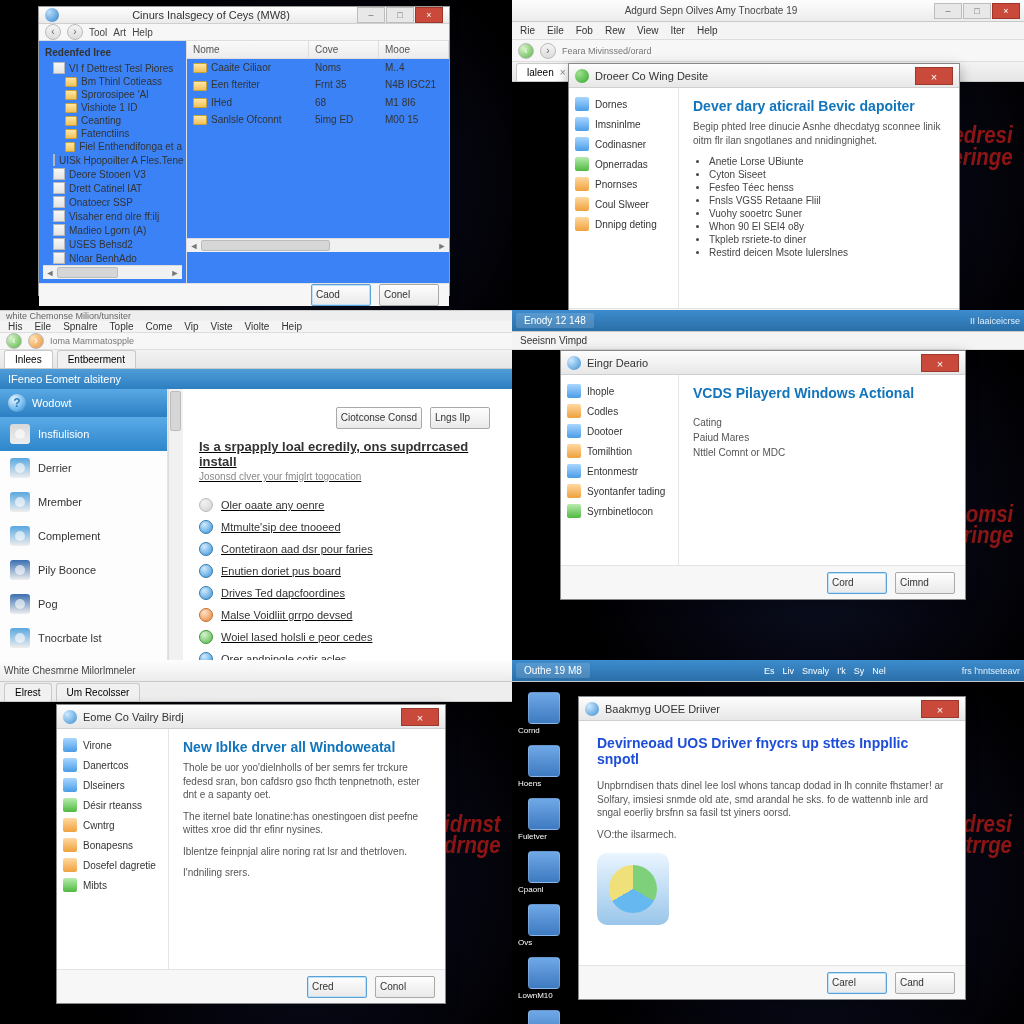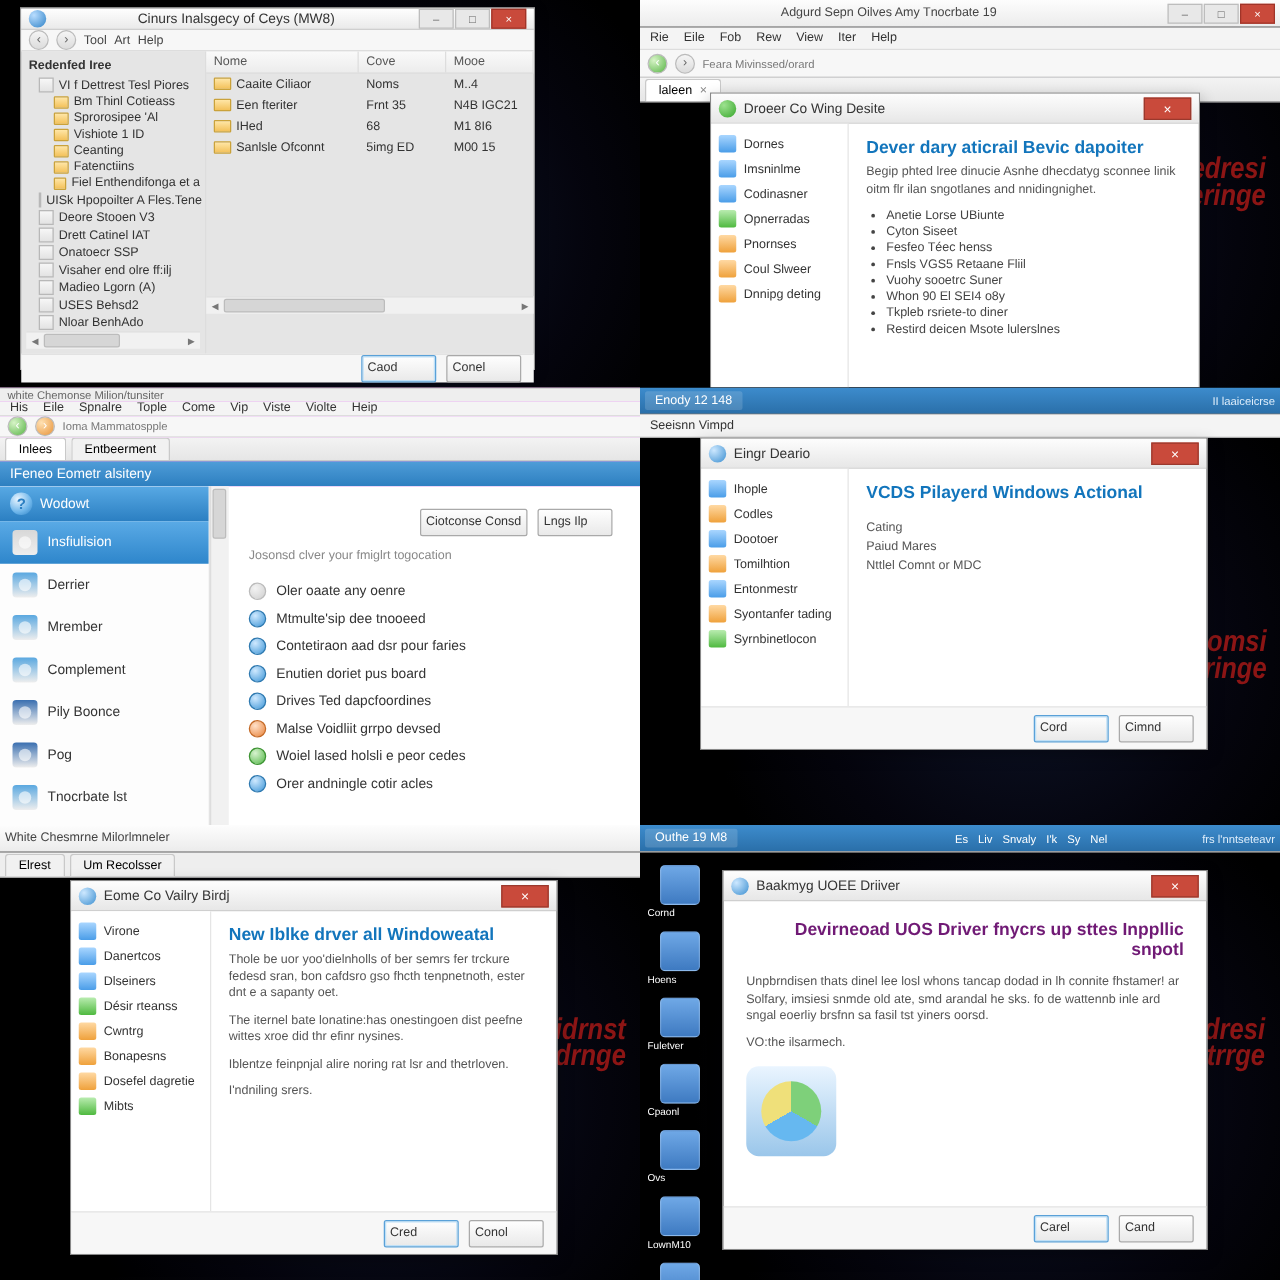--- a/index.html
+++ b/index.html
@@ -32,21 +32,21 @@
   .ic-orange{ background:linear-gradient(#ffd9a3,#efa13b); }
   .content { flex:1; padding:10px 14px; font-size:11px; color:#333; }
   .content h3 { color:#1275bc; font-size:14px; font-weight:600; margin-bottom:6px; }
   .content p { font-size:10px; color:#555; margin-bottom:8px; line-height:1.35; }
   .content ul { list-style:disc; margin-left:16px; }
   .content li { font-size:10px; color:#444; padding:1px 0; }
   .dlg-footer { height:34px; border-top:1px solid #e3e3e3; display:flex; justify-content:flex-end; align-items:center; gap:8px; padding:0 10px; background:#f7f7f7; }
   .btn { min-width:60px; height:22px; background:linear-gradient(#fefefe,#e9e9e9); border:1px solid #a9a9a9; border-radius:2px; font-size:10px; color:#333; line-height:20px; padding:0 4px; }
   .btn.primary { border-color:#5aa1d8; box-shadow:0 0 0 1px #bfe0f7 inset; }
   
-  .explorer { position:absolute; left:16px; top:6px; width:412px; height:290px; background:#e5e5e5; border:1px solid #9a9a9a; box-shadow:0 3px 10px rgba(0,0,0,.25); display:flex; flex-direction:column; }
+  .explorer { position:absolute; left:38px; top:6px; width:412px; height:290px; background:#3b82f6; border:1px solid #9a9a9a; box-shadow:0 3px 10px rgba(0,0,0,.25); display:flex; flex-direction:column; }
   .exp-main { flex:1; display:flex; }
   .tree { width:148px; border-right:1px solid #ddd; padding:4px 4px; font-size:10px; overflow:hidden; }
   .tree-head { font-weight:bold; color:#333; padding:2px 0 3px 2px; }
   .tree-item { display:flex; align-items:center; gap:4px; padding:1px 0 1px 10px; color:#333; white-space:nowrap; }
   .tree-item.lv2 { padding-left:22px; }
   .fic { width:12px; height:10px; background:linear-gradient(#ffe6a6,#f3c15a); border:1px solid #caa23a; border-radius:1px; }
   .dic { width:12px; height:12px; border:1px solid #b8b8b8; background:linear-gradient(#f7f7f7,#e3e3e3); }
   .list { flex:1; font-size:10px; }
   .list-header { display:grid; grid-template-columns:1fr 70px 70px; background:linear-gradient(#fafafa,#ececec); border-bottom:1px solid #ddd; }
   .list-header span { padding:3px 6px; border-right:1px solid #ddd; color:#555; }
@@ -63,21 +63,21 @@
   .p3body { flex:1; display:flex; background:#fff; }
   .p3side { width:168px; background:#fdfdfd; border-right:1px solid #e3e3e3; overflow:hidden; }
   .p3side-title { background:linear-gradient(#58a9e4,#2b7fc2); color:#fff; font-size:11px; padding:5px 8px; display:flex; align-items:center; gap:6px; }
   .p3side-title .qicon { width:18px; height:18px; border-radius:9px; background:radial-gradient(circle at 35% 30%, #e9f5ff, #6db5ea 60%, #2b7fc2); color:#2b7fc2; font-weight:bold; text-align:center; line-height:18px; font-size:12px; }
   .p3cat { display:flex; align-items:center; gap:8px; padding:7px 10px; font-size:11px; color:#333; }
   .p3cat.sel { background:linear-gradient(#5aaae6,#2e86cb); color:#fff; }
   .p3cat .cic { width:20px; height:20px; border-radius:3px; display:flex; align-items:center; justify-content:center; }
   .cic svg { width:16px; height:16px; }
   .vscroll { width:15px; background:#f1f1f1; border-left:1px solid #ddd; position:relative; }
   .vscroll .vthumb { position:absolute; left:1px; top:2px; width:11px; height:40px; background:#d6d6d6; border:1px solid #bcbcbc; border-radius:2px; }
-  .p3content { flex:1; padding:12px 16px; }
+  .p3content { flex:1; padding:12px 16px;text-decoration:underline; }
   .p3content h3 { font-size:13px; font-weight:600; color:#333; margin-bottom:2px; }
   .p3content .sub { font-size:10px; color:#888; margin-bottom:12px; }
   .opt { display:flex; align-items:center; gap:8px; padding:4px 0; font-size:11px; color:#333; }
   .bullet { width:14px; height:14px; border-radius:7px; }
   .b-gray { background:radial-gradient(circle at 35% 30%,#f3f3f3,#cfcfcf); border:1px solid #bbb; }
   .b-blue { background:radial-gradient(circle at 35% 30%,#cfe9ff,#3d95d6); border:1px solid #2e79b0; }
   .b-orange { background:radial-gradient(circle at 35% 30%,#ffe1c9,#e8833b); border:1px solid #c46a27; }
   .b-green { background:radial-gradient(circle at 35% 30%,#d7f3cf,#53b647); border:1px solid #3d9433; }
   .p3top-right { display:flex; gap:8px; margin-left:auto; align-items:center; padding:6px; }
   
@@ -249,21 +249,21 @@
     </div>
     <div class="toolbar">
       <div class="navbtn" style="background:radial-gradient(circle at 30% 30%,#d7f4c7,#57b445);color:#fff;">‹</div>
       <div class="navbtn">›</div>
       <span class="tiny">Feara Mivinssed/orard</span>
     </div>
     <div class="tabbar">
       <div class="tab"><span>laleen</span><span class="x">×</span></div>
     </div>
   </div>
-  <div class="dialog" style="left:56px; top:74px; width:392px; height:280px;">
+  <div class="dialog" style="left:56px; top:63px; width:392px; height:280px;">
     <div class="dlg-titlebar">
       <span class="icon"></span>
       <span>Droeer Co Wing Desite</span>
       <div class="closebox">×</div>
     </div>
     <div class="dlg-body">
       <div class="sidepane" style="width:110px;">
         <div id="p2side">
             <div class="sp-item">
               <span class="ic ic-blue"></span>
@@ -411,20 +411,21 @@
       </div>
       <div class="vscroll">
           <div class="vthumb"></div>
         </div>
       <div class="p3content">
         <div class="p3top-right" style="float:right;">
           <div class="btn">Ciotconse Consd</div>
           <div class="btn">Lngs Ilp</div>
         </div>
         <div style="clear:both;height:4px;"></div>
+        <h3>Is a srpapply loal ecredily, ons supdrrcased install</h3>
         <div class="sub">Josonsd clver your fmiglrt togocation</div>
         <div id="p3opts">
             <div class="opt">
               <span class="bullet b-gray"></span>
               <span>Oler oaate any oenre</span>
             </div>
             <div class="opt">
               <span class="bullet b-blue"></span>
               <span>Mtmulte'sip dee tnooeed</span>
             </div>
@@ -641,21 +642,21 @@
       </div>
     </div>
   <div class="dialog" style="left:66px; top:36px; width:388px; height:304px;">
     <div class="dlg-titlebar">
       <span class="icon" style="background:radial-gradient(circle at 30% 30%,#cde8ff,#3a8ed0);"></span>
       <span>Baakmyg UOEE Driiver</span>
       <div class="closebox">×</div>
     </div>
     <div class="dlg-body">
       <div class="content" style="padding:14px 18px;">
-        <h3 style="color:#701a75;text-align:right;">Devirneoad UOS Driver fnycrs up sttes Inppllic snpotl</h3>
+        <h3 style="color:#1d4ed8;">Devirneoad UOS Driver fnycrs up sttes Inppllic snpotl</h3>
         <div style="height:6px"></div>
         <p>Unpbrndisen thats dinel lee losl whons tancap dodad in lh connite fhstamer! ar Solfary, imsiesi snmde old ate, smd arandal he sks. fo de wattennb inle ard sngal eoerliy brsfnn sa fasil tst yiners oorsd.</p>
         <p>VO:the ilsarmech.</p>
         <div class="bigicon">
             <div class="swirl"></div>
           </div>
       </div>
     </div>
     <div class="dlg-footer">
       <div class="btn primary">Carel</div>

